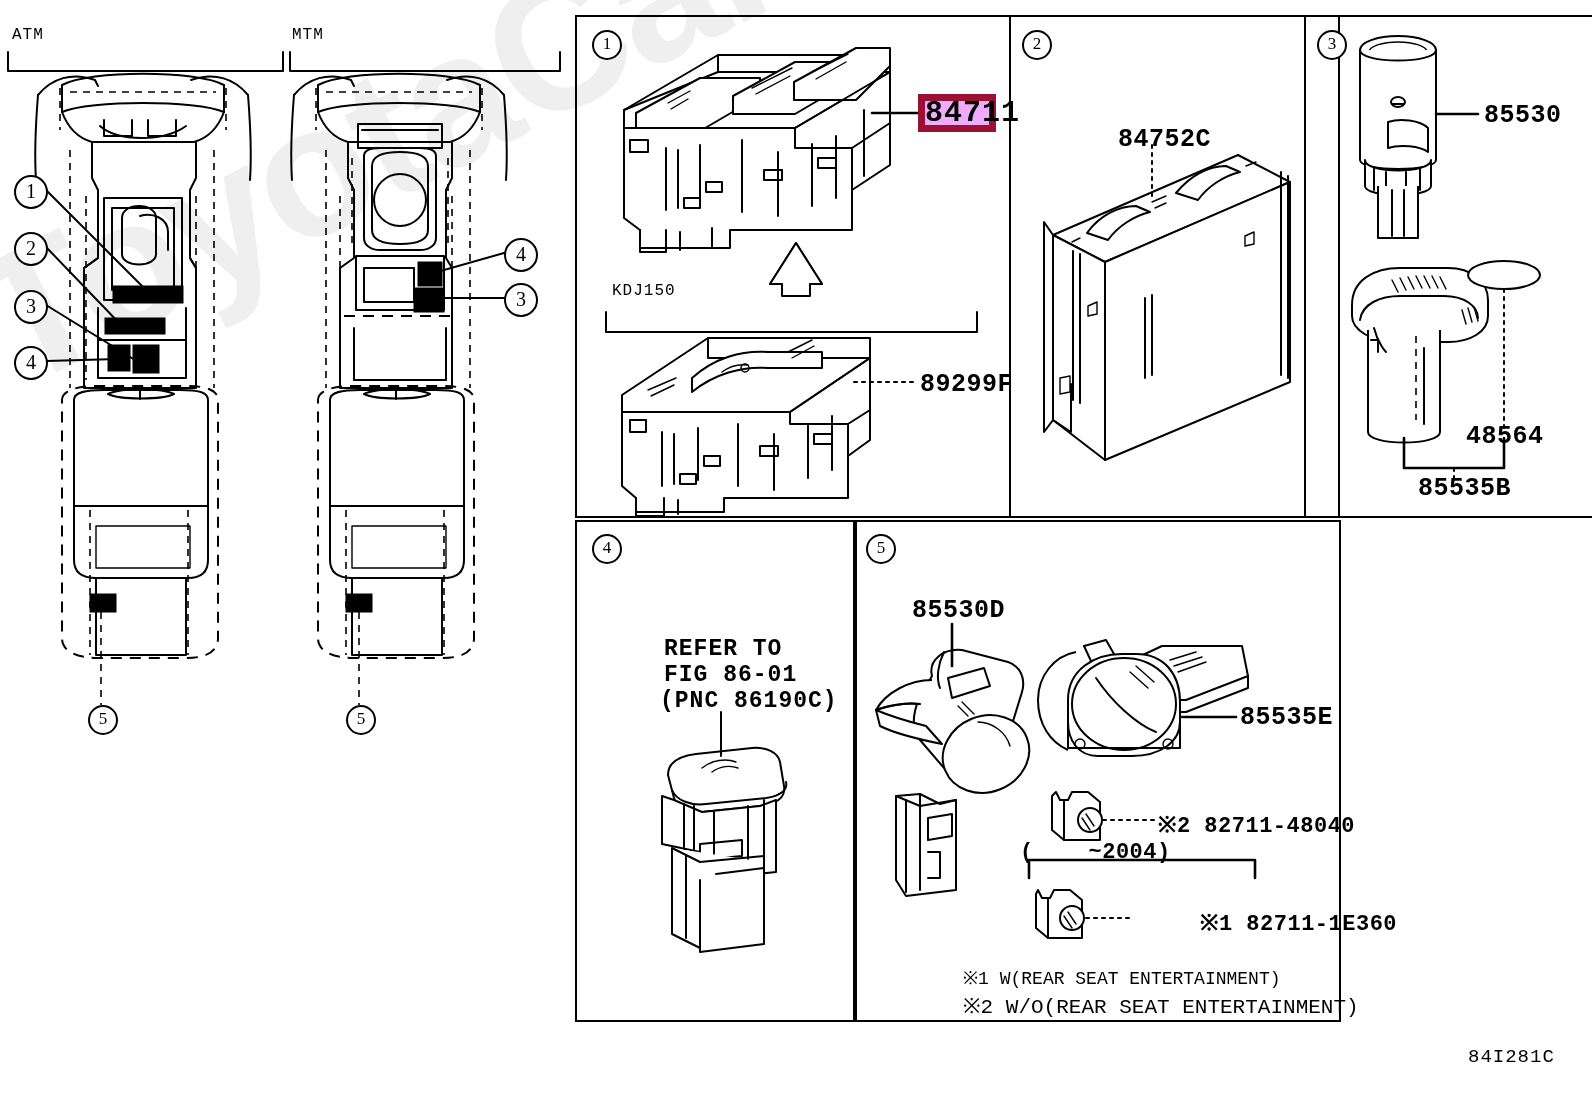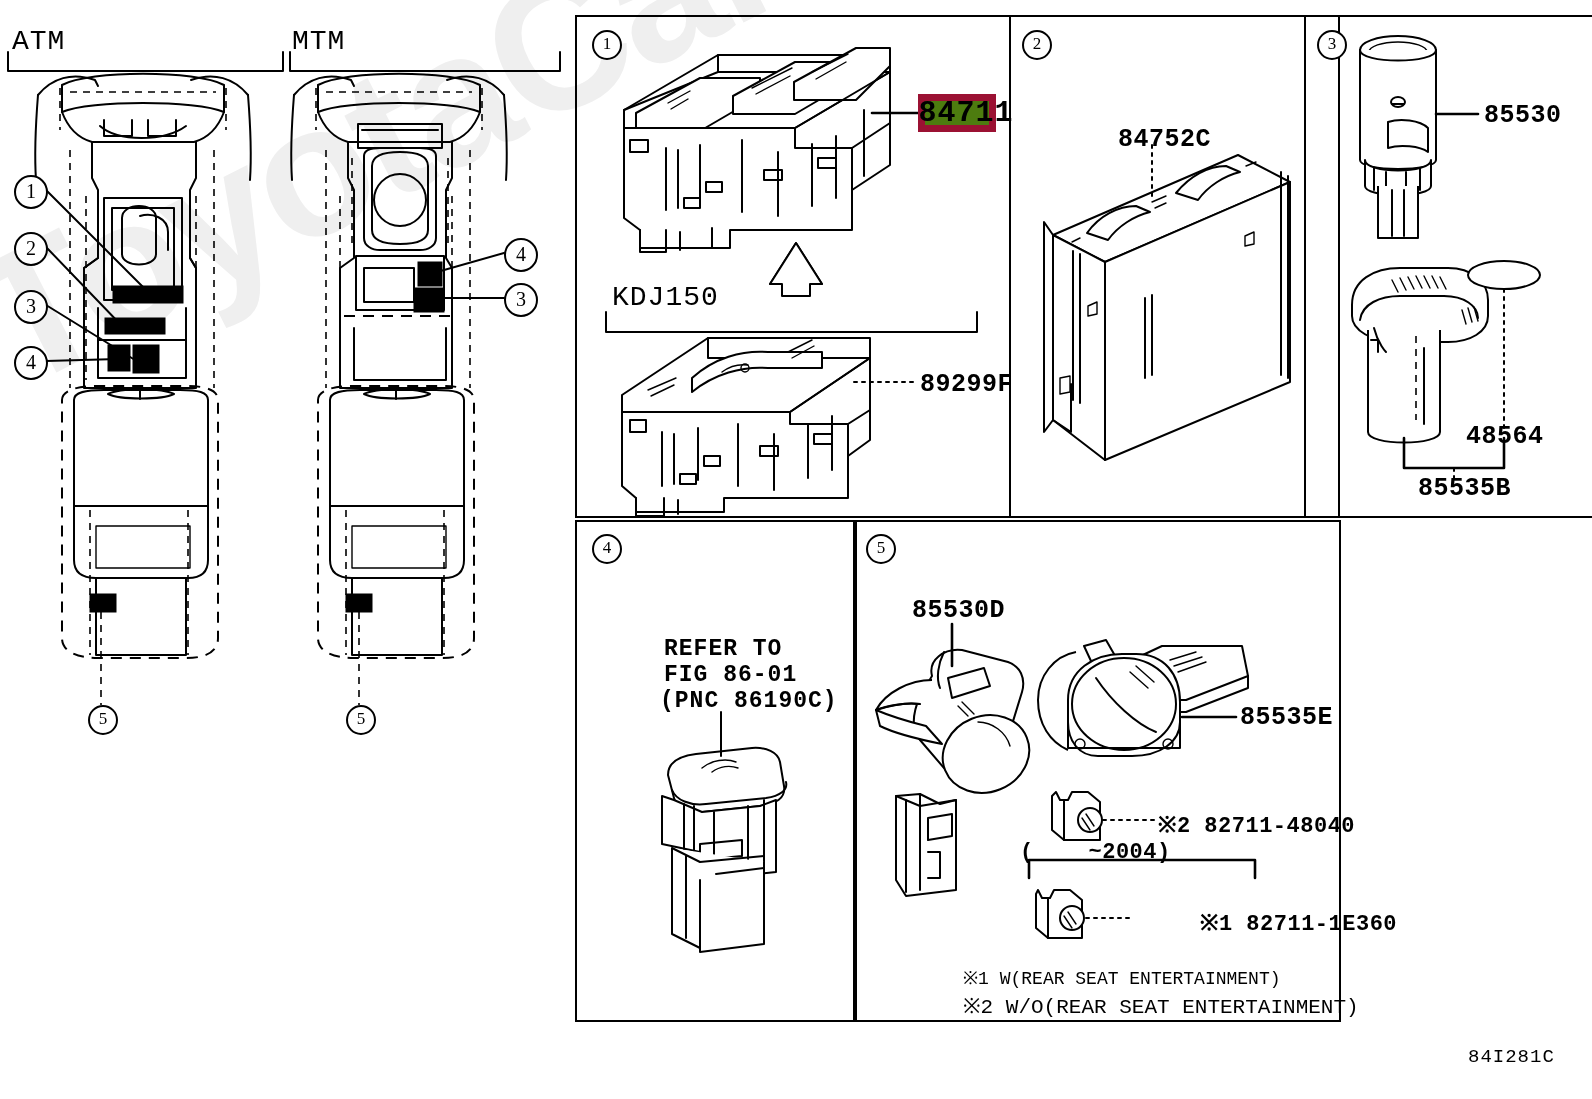--- a/index.html
+++ b/index.html
@@ -12,37 +12,37 @@
     font-family:"Liberation Sans",sans-serif;font-size:186px;font-weight:700;
     color:#efefef;white-space:nowrap;transform:rotate(-27deg);
     transform-origin:left top;letter-spacing:-4px;user-select:none;z-index:0;}
 
   .layer{position:absolute;left:0;top:0;width:1592px;height:1099px;z-index:2;}
 
   
   .t{position:absolute;white-space:pre;font-family:"Liberation Mono","DejaVu Sans Mono",monospace;}
   .pn{font-size:25px;font-weight:700;letter-spacing:0.5px;}
   .pn-sm{font-size:22px;font-weight:700;letter-spacing:0.5px;}
-  .hdr{font-size:28px;font-weight:400;letter-spacing:1px;}
+  .hdr{font-size:16px;font-weight:400;letter-spacing:1px;}
   .note{font-size:23px;font-weight:700;letter-spacing:0px;}
   .figid{font-size:19px;letter-spacing:1px;}
 
   
   .circ{position:absolute;border:2px solid #000;border-radius:50%;
     width:30px;height:30px;line-height:28px;text-align:center;
     font-size:20px;font-family:"Liberation Serif",serif;background:#fff;z-index:4;}
   .circ.sm{width:26px;height:26px;line-height:24px;font-size:17px;border-width:2px;}
 
   
   .frame{position:absolute;border:2px solid #000;box-sizing:border-box;background:transparent;}
   .vline{position:absolute;background:#000;width:2px;}
 
   
-  #hl-84711{position:absolute;box-sizing:border-box;background:#4d7c0f;
-     display:flex;align-items:center;justify-content:center;z-index:5;padding-left:18px;}
+  #hl-84711{position:absolute;box-sizing:border-box;background:#f0abfc;
+     display:flex;align-items:center;justify-content:flex-start;z-index:5;}
   #hl-84711 span{font-size:30px;font-weight:700;letter-spacing:1px;}
 
   svg{display:block;overflow:visible;}
   .ink{fill:none;stroke:#000;stroke-width:2;stroke-linejoin:round;stroke-linecap:round;}
   .ink-th{fill:none;stroke:#000;stroke-width:2.6;stroke-linejoin:round;stroke-linecap:round;}
   .ink-thin{fill:none;stroke:#000;stroke-width:1.4;stroke-linejoin:round;stroke-linecap:round;}
   .ink-dash{fill:none;stroke:#000;stroke-width:2;stroke-dasharray:11 8;stroke-linecap:butt;}
   .ink-dash2{fill:none;stroke:#000;stroke-width:1.6;stroke-dasharray:7 6;stroke-linecap:butt;}
   .fillw{fill:#fff;stroke:#000;stroke-width:2;stroke-linejoin:round;}
   .fillk{fill:#000;stroke:#000;stroke-width:1;}

